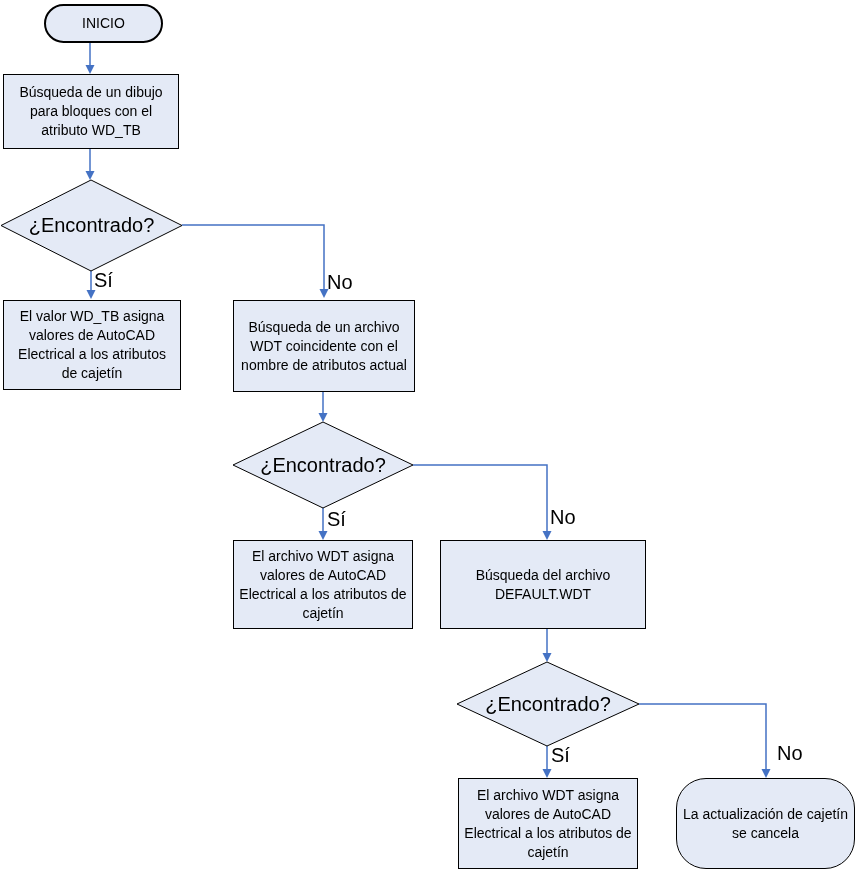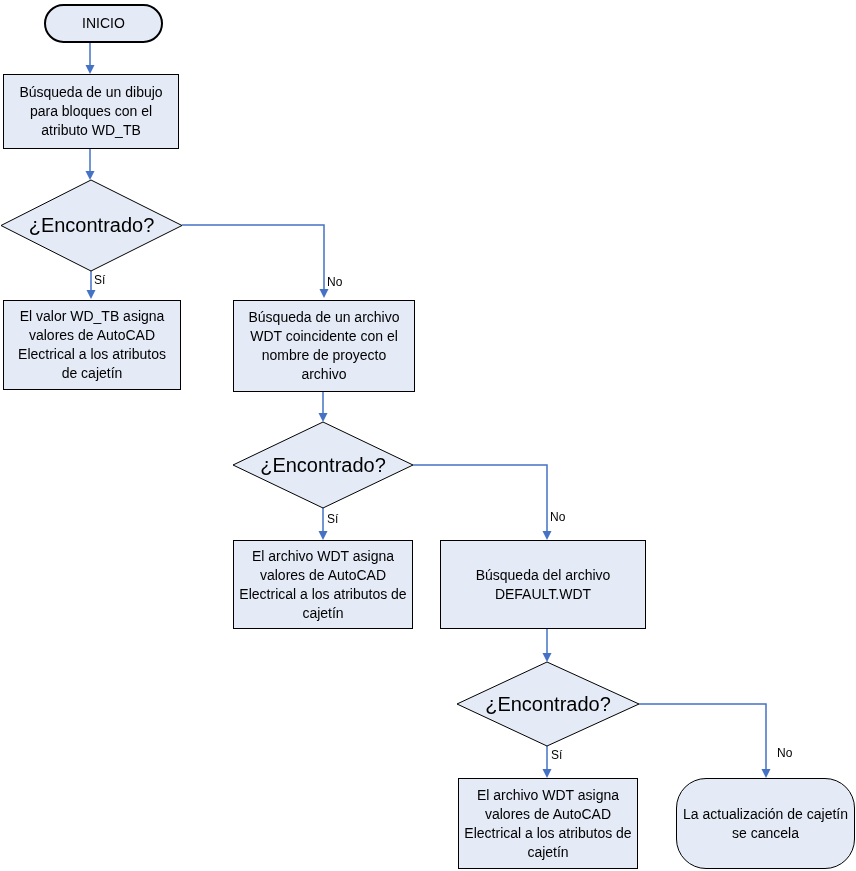--- a/index.html
+++ b/index.html
@@ -54,21 +54,21 @@
     align-items: center;
     justify-content: center;
     text-align: right;
     font-size: 20px;
     color: var(--text);
     z-index: 2;
     pointer-events: none;
   }
   .edge-label {
     position: absolute;
-    font-size: 12px;
+    font-size: 20px;
     line-height: 16px;
     color: var(--text);
     z-index: 2;
     white-space: nowrap;
   }
 </style>
 </head>
 <body>
 
 <div class="canvas">
@@ -107,21 +107,21 @@
       <polygon points="547,662 639,704 547,746 457,704"></polygon>
     </g>
   </svg>
 
   <div class="node terminator" style="left:44px; top:4px; width:119px; height:39px;">INICIO</div>
 
   <div class="node box" style="left:3px; top:74px; width:176px; height:75px;">Búsqueda de un dibujo para bloques con el atributo WD_TB</div>
 
   <div class="node box" style="left:3px; top:300px; width:178px; height:90px;">El valor WD_TB asigna valores de AutoCAD Electrical a los atributos de cajetín</div>
 
-  <div class="node box" style="left:233px; top:300px; width:182px; height:92px;">Búsqueda de un archivo WDT coincidente con el nombre de proyecto archivo</div>
+  <div class="node box" style="left:233px; top:300px; width:182px; height:92px;">Búsqueda de un archivo WDT coincidente con el nombre de atributos actual</div>
 
   <div class="node box" style="left:233px; top:540px; width:180px; height:89px;">El archivo WDT asigna valores de AutoCAD Electrical a los atributos de cajetín</div>
 
   <div class="node box" style="left:440px; top:540px; width:206px; height:89px;">Búsqueda del archivo DEFAULT.WDT</div>
 
   <div class="node box" style="left:458px; top:778px; width:180px; height:91px;">El archivo WDT asigna valores de AutoCAD Electrical a los atributos de cajetín</div>
 
   <div class="node box" style="left:676px; top:778px; width:179px; height:91px;border-radius:30px;">La actualización de cajetín se cancela</div>
 
   <div class="diamond-label" style="left:1px; top:180px; width:181px; height:91px;">¿Encontrado?</div>

